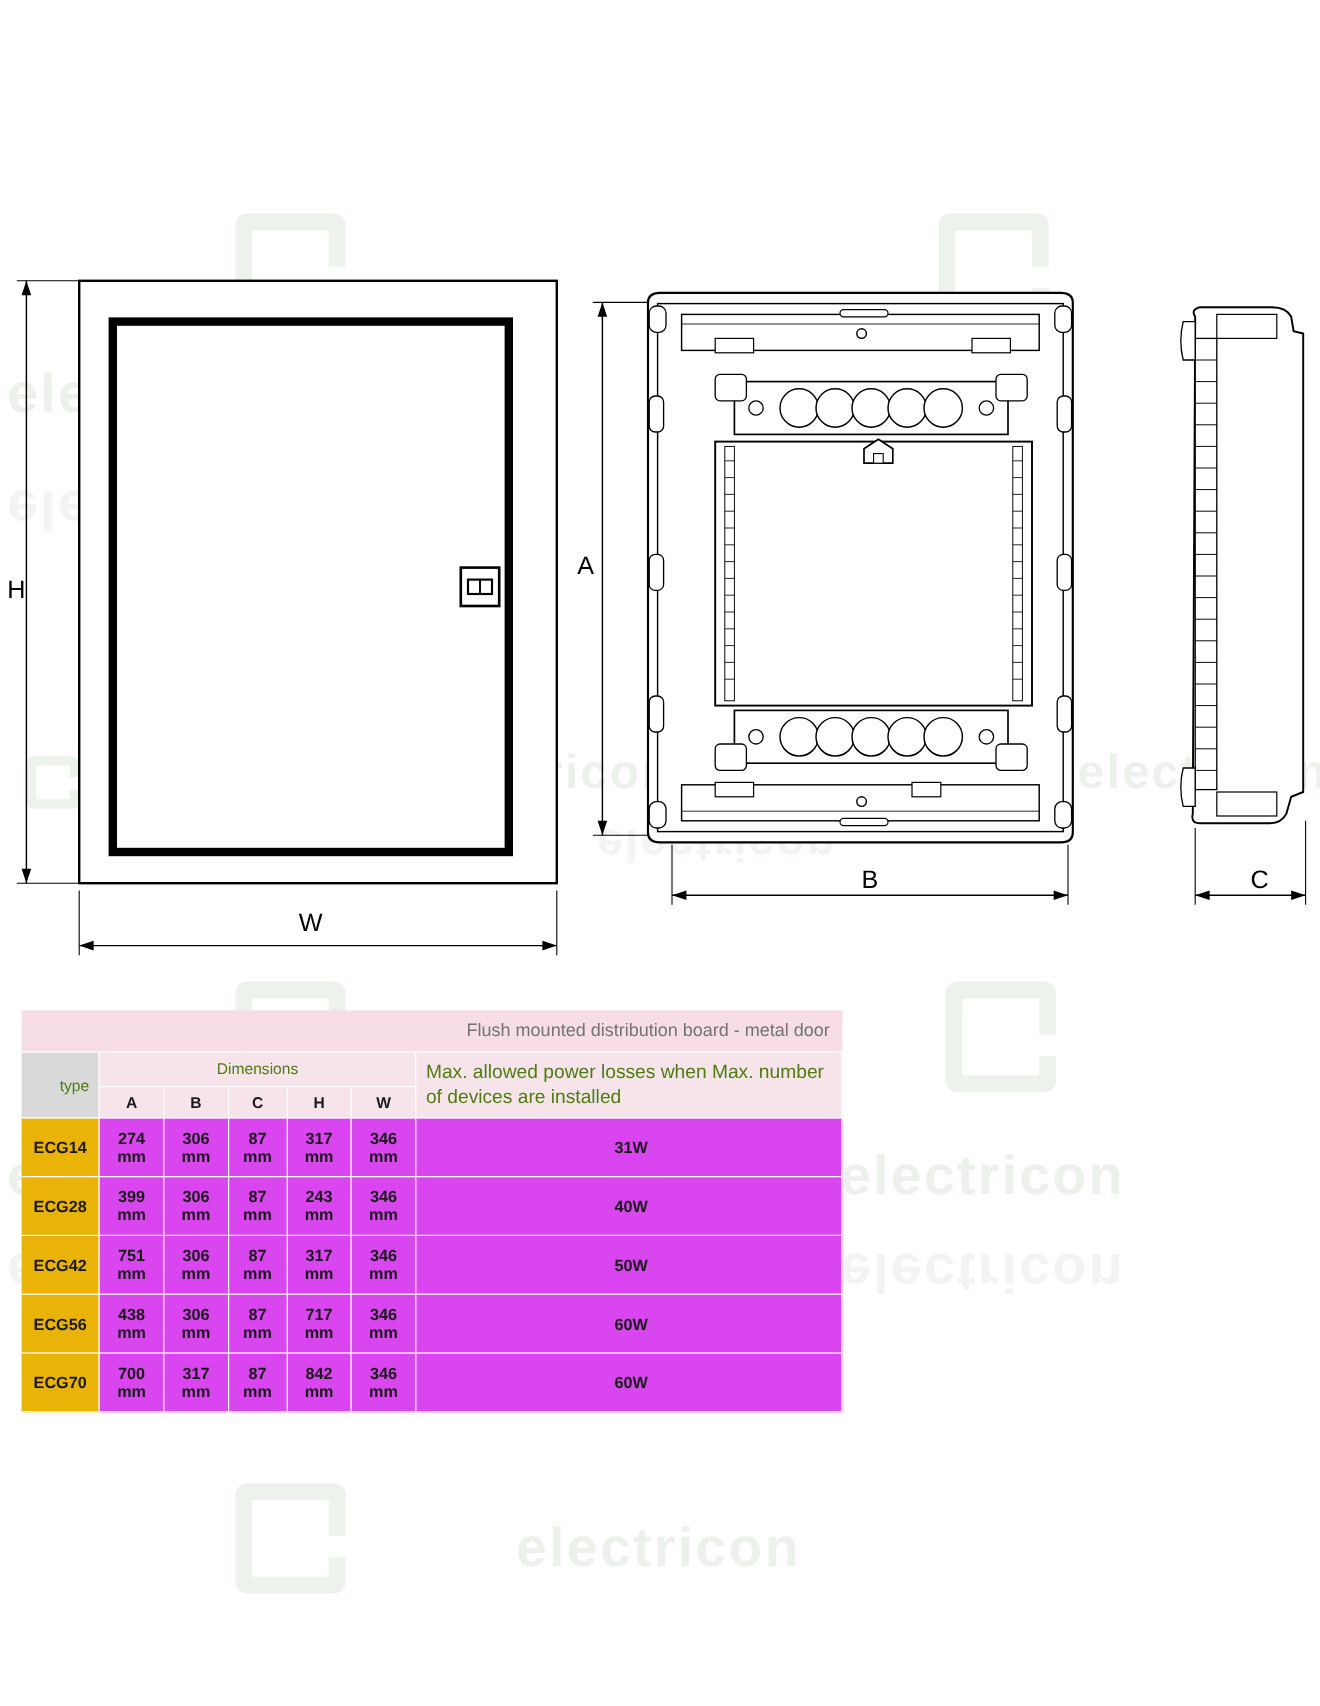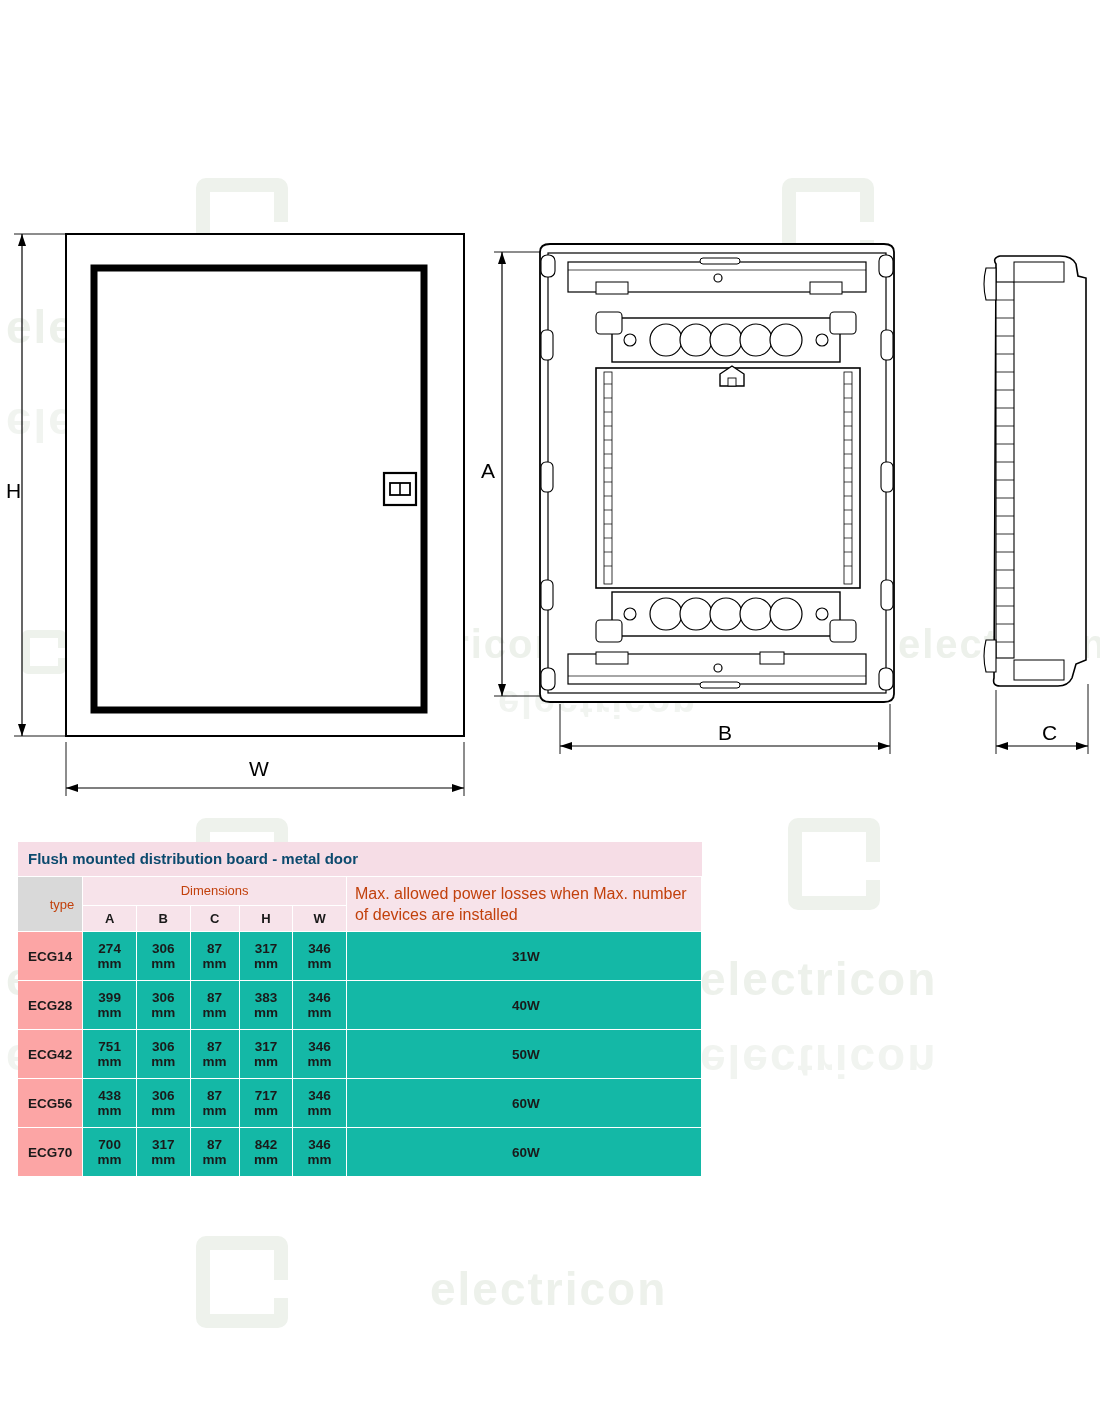--- a/index.html
+++ b/index.html
@@ -79,31 +79,31 @@
     font-size: 13.5px;
     color: #1a1a1a;
   }
   #spec-table td, #spec-table th {
     padding: 0;
     margin: 0;
     vertical-align: middle;
   }
   .tbl-title {
     background: #f6dde6;
-    font-weight: bold;
+    font-weight: normal;
     font-size: 15px;
     padding: 8px 10px 9px 10px !important;
-    color: #0c4a6e;
-    text-align: left;
+    color: #737373;
+    text-align: right;
     border-bottom: 1px solid #ffffff;
   }
   .hdr-cell {
     background: #f7e3ea;
     font-size: 13px;
-    color: #c2410c;
+    color: #4d7c0f;
     padding: 6px 8px !important;
     border-bottom: 1px solid #ffffff;
     border-right: 1px solid #ffffff;
   }
   .hdr-type {
     background: #d9d9d9;
     text-align: right;
     padding-left: 10px !important;
   }
   .hdr-dims {
@@ -117,30 +117,30 @@
   .sub-cell {
     background: #f7e3ea;
     font-weight: bold;
     font-size: 13px;
     text-align: center;
     padding: 5px 6px !important;
     border-bottom: 1px solid #ffffff;
     border-right: 1px solid #ffffff;
   }
   .row-type {
-    background: #fca5a5;
+    background: #eab308;
     font-weight: bold;
     font-size: 13.5px;
     text-align: left;
     padding: 9px 10px !important;
     border-bottom: 1px solid #ffffff;
     border-right: 1px solid #ffffff;
   }
   .row-cell {
-    background: #14b8a6;
+    background: #d946ef;
     font-weight: bold;
     font-size: 13.5px;
     text-align: center;
     padding: 9px 6px !important;
     border-bottom: 1px solid #ffffff;
     border-right: 1px solid #ffffff;
   }
   .row-cell.left {
     text-align: center;
     padding-left: 10px !important;
@@ -382,21 +382,21 @@
       <td class="row-cell">87 mm</td>
       <td class="row-cell">317 mm</td>
       <td class="row-cell">346 mm</td>
       <td class="row-cell left">31W</td>
     </tr>
     <tr>
       <td class="row-type">ECG28</td>
       <td class="row-cell">399 mm</td>
       <td class="row-cell">306 mm</td>
       <td class="row-cell">87 mm</td>
-      <td class="row-cell">383 mm</td>
+      <td class="row-cell">243 mm</td>
       <td class="row-cell">346 mm</td>
       <td class="row-cell left">40W</td>
     </tr>
     <tr>
       <td class="row-type">ECG42</td>
       <td class="row-cell">751 mm</td>
       <td class="row-cell">306 mm</td>
       <td class="row-cell">87 mm</td>
       <td class="row-cell">317 mm</td>
       <td class="row-cell">346 mm</td>

